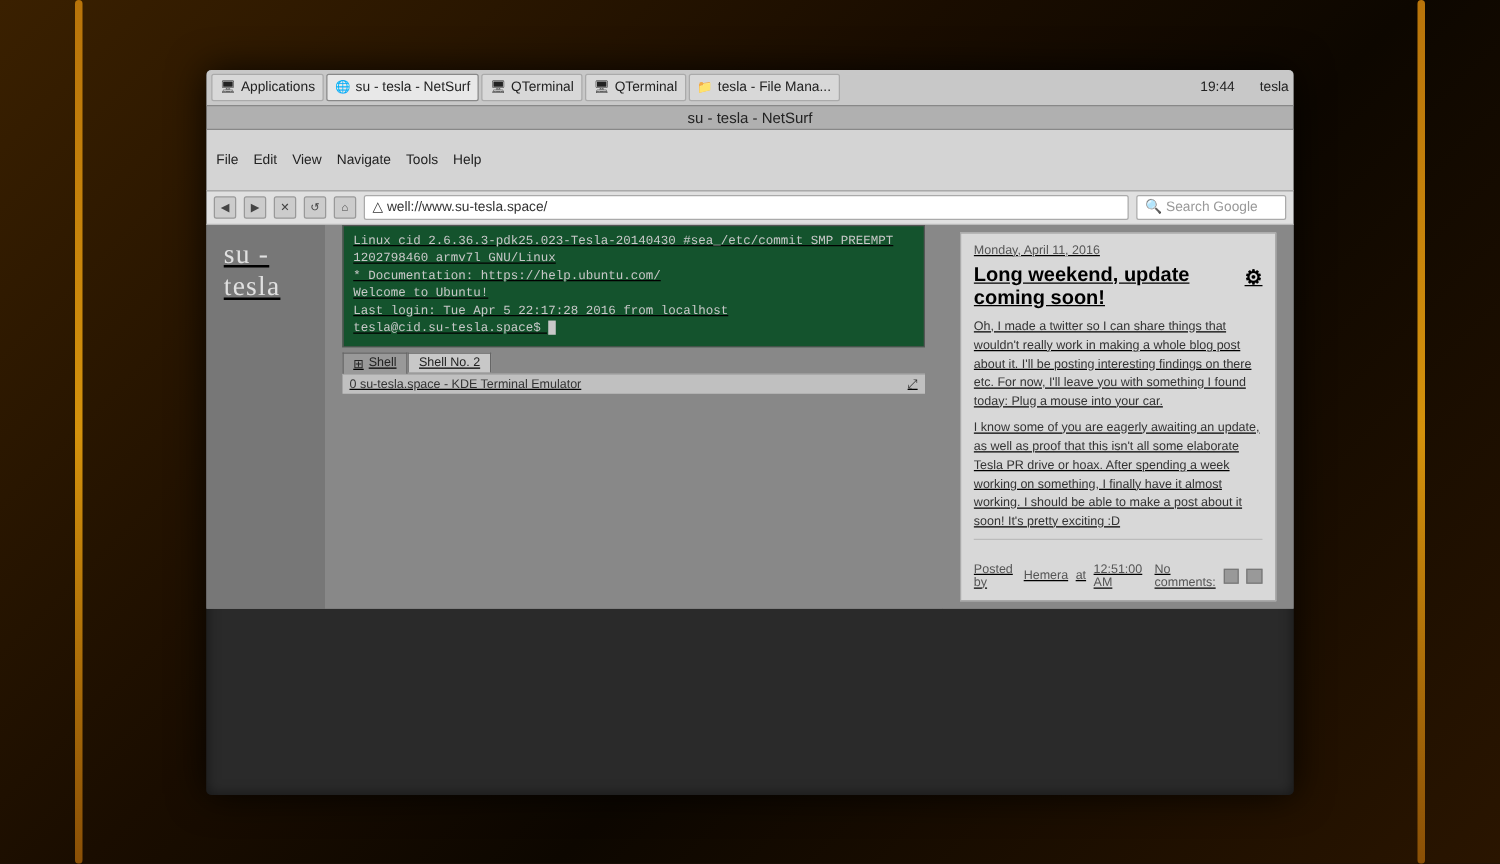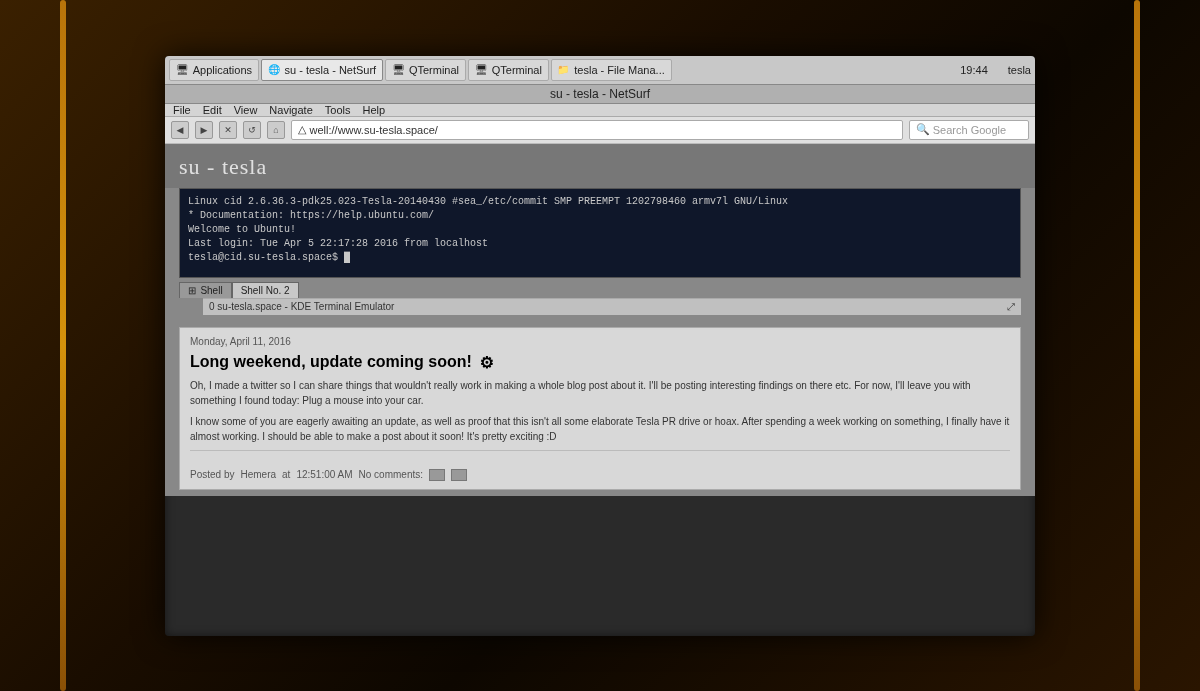--- a/index.html
+++ b/index.html
@@ -86,21 +86,21 @@
       color: #222;
       padding: 2px 0;
       border-top: 1px solid #888;
       border-bottom: 1px solid #888;
     }
 
     .menu-bar {
       background: #d4d4d4;
       display: flex;
       gap: 12px;
-      padding: 0 8px;
+      padding: 18px 8px;
       font-size: 11px;
       color: #222;
       border-bottom: 1px solid #aaa;
     }
 
     .menu-bar span {
       cursor: pointer;
     }
 
     .nav-bar {
@@ -151,21 +151,22 @@
       align-items: center;
       width: 120px;
     }
 
     
     .page-content {
       background: #888;
       flex: 1;
       overflow: hidden;
       display: flex;
-      flex-direction: column;
+      flex-direction: row;
+      text-decoration: underline;
     }
 
     .site-header {
       background: #777;
       padding: 10px 14px 8px;
     }
 
     .site-title {
       font-size: 22px;
       color: #e0e0e0;
@@ -173,21 +174,21 @@
       letter-spacing: 1px;
     }
 
     
     .terminal-container {
       background: #888;
       padding: 0 14px 6px;
     }
 
     .terminal {
-      background: #0f172a;
+      background: #14532d;
       color: #c8c8c8;
       font-family: 'Courier New', monospace;
       font-size: 10px;
       padding: 6px 8px;
       border: 1px solid #555;
       line-height: 1.4;
       min-height: 90px;
     }
 
     .terminal-tabs {
@@ -217,21 +218,20 @@
 
     .terminal-statusbar {
       background: #c0c0c0;
       padding: 2px 6px;
       font-size: 10px;
       color: #333;
       display: flex;
       align-items: center;
       justify-content: space-between;
       border-top: 1px solid #aaa;
-      margin-left: 24px;
     }
 
     
     .blog-area {
       background: #888;
       flex: 1;
       padding: 6px 14px;
     }
 
     .blog-post {

